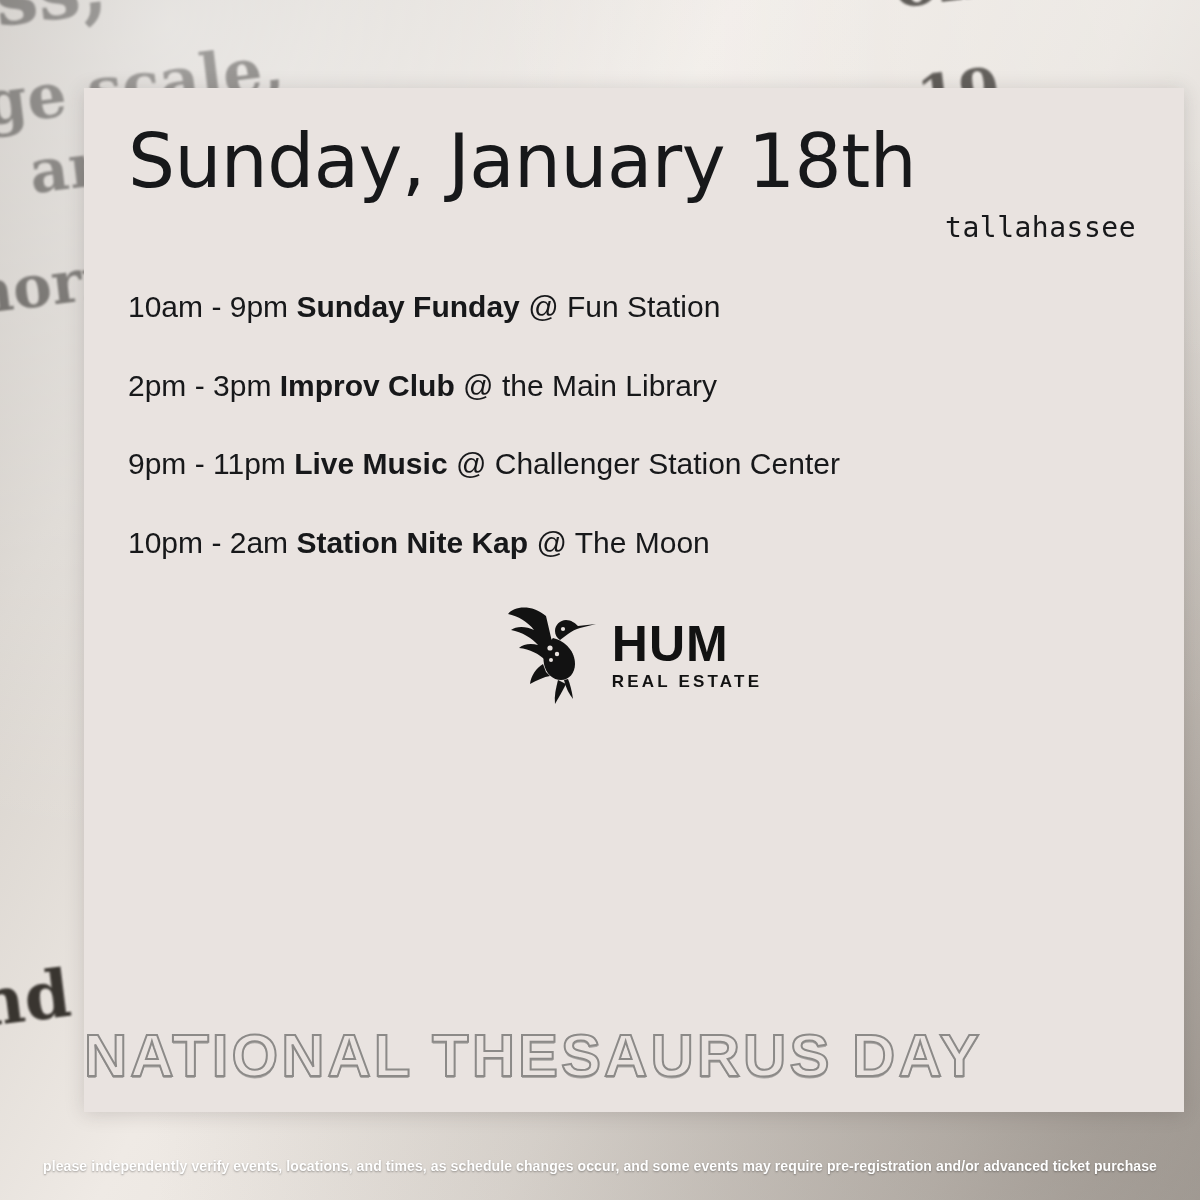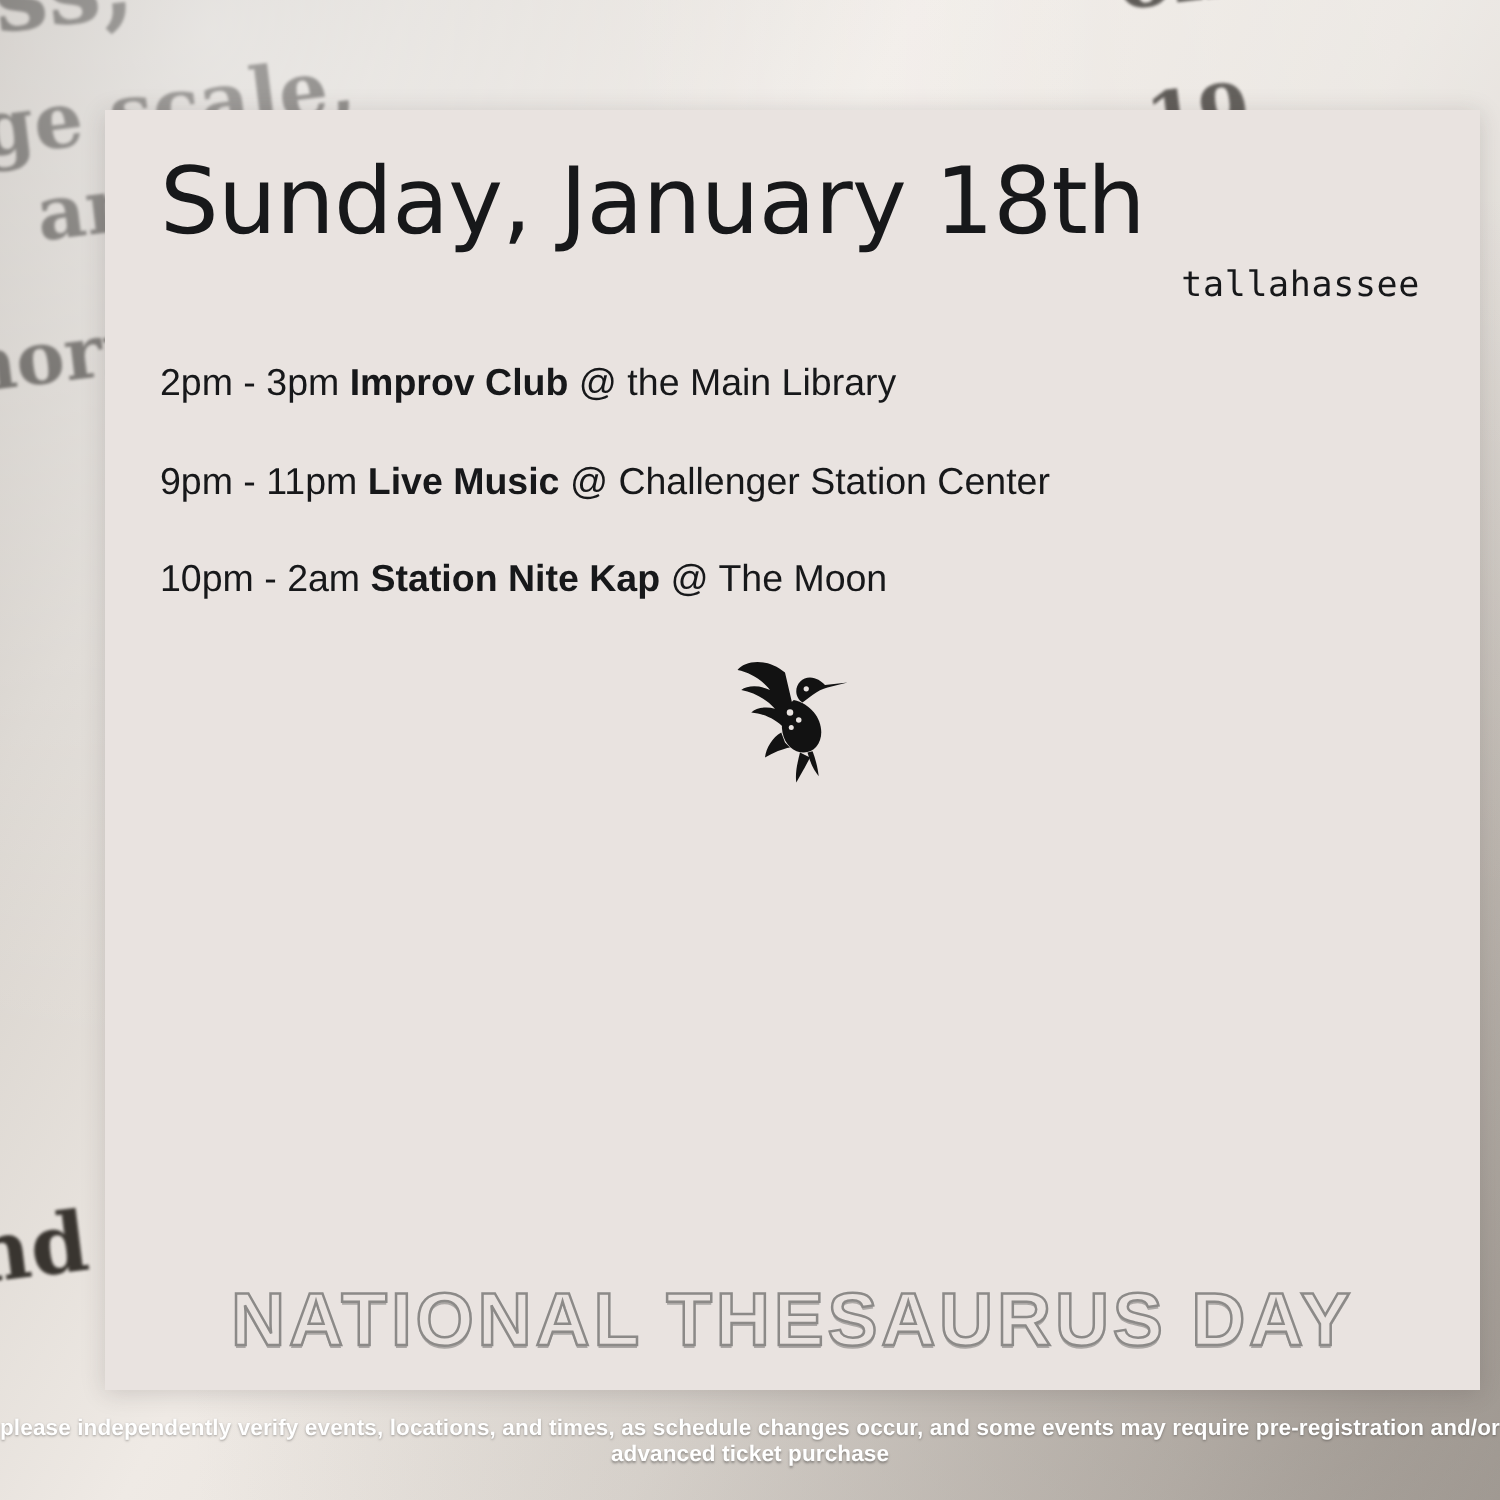--- a/index.html
+++ b/index.html
@@ -119,21 +119,21 @@
     color: #121212;
     margin-top: 4px;
   }
 
   
   .banner {
     position: absolute;
     left: 0;
     right: 0;
     bottom: 22px;
-    text-align: center;
+    text-align: left;
     font-family: "Liberation Sans", sans-serif;
     font-weight: 700;
     font-size: 60px;
     letter-spacing: 3px;
     color: #e9e3e0;
     -webkit-text-stroke: 2px #8c8a88;
     text-shadow:
       0 2px 0 rgba(120,118,116,0.55),
       0 0 2px rgba(255,255,255,0.9);
   }
@@ -141,21 +141,21 @@
   
   .disclaimer {
     position: absolute;
     left: 0;
     right: 0;
     bottom: 26px;
     text-align: center;
     color: #ffffff;
     font-family: "Liberation Sans", sans-serif;
     font-weight: 700;
-    font-size: 18px;
+    font-size: 14px;
     letter-spacing: 0.1px;
     text-shadow: 0 1px 2px rgba(0,0,0,0.35);
   }
 </style>
 </head>
 <body>
 
 <div class="bg">
   <div class="bg-words">
       <span class="bw" style="left: -20px; top: 30px; font-size: 76px;">eatness,</span>
@@ -181,20 +181,25 @@
 
 <div class="card">
 
   <div class="header">
     <div class="title">Sunday, January 18th</div>
     <div class="subtitle">tallahassee</div>
   </div>
 
   <div class="events">
 
+    <div class="event">
+      <span class="time">10am - 9pm</span>
+      <span class="name">Sunday Funday</span>
+      <span class="at">@ Fun Station</span>
+    </div>
 
     <div class="event">
       <span class="time">2pm - 3pm</span>
       <span class="name">Improv Club</span>
       <span class="at">@ the Main Library</span>
     </div>
 
 
 
     <div class="event">
@@ -227,18 +232,22 @@
           <path d="M58 78 C60 86, 63 92, 67 97 C66 89, 64 82, 62 77 Z"></path>
         </g>
         <g fill="#e9e3e0">
           <circle cx="57" cy="27" r="2.1"></circle>
           <circle cx="44" cy="46" r="2.6"></circle>
           <circle cx="51" cy="52" r="2.2"></circle>
           <circle cx="45" cy="58" r="2.0"></circle>
         </g>
       </svg>
     </span>
+    <span class="logo-text">
+      <div class="logo-name">HUM</div>
+      <div class="logo-sub">REAL ESTATE</div>
+    </span>
   </div>
 
   <div class="banner">NATIONAL THESAURUS DAY</div>
 </div>
 
 <div class="disclaimer">please independently verify events, locations, and times, as schedule changes occur, and some events may require pre-registration and/or advanced ticket purchase</div>
 
 </body></html>

